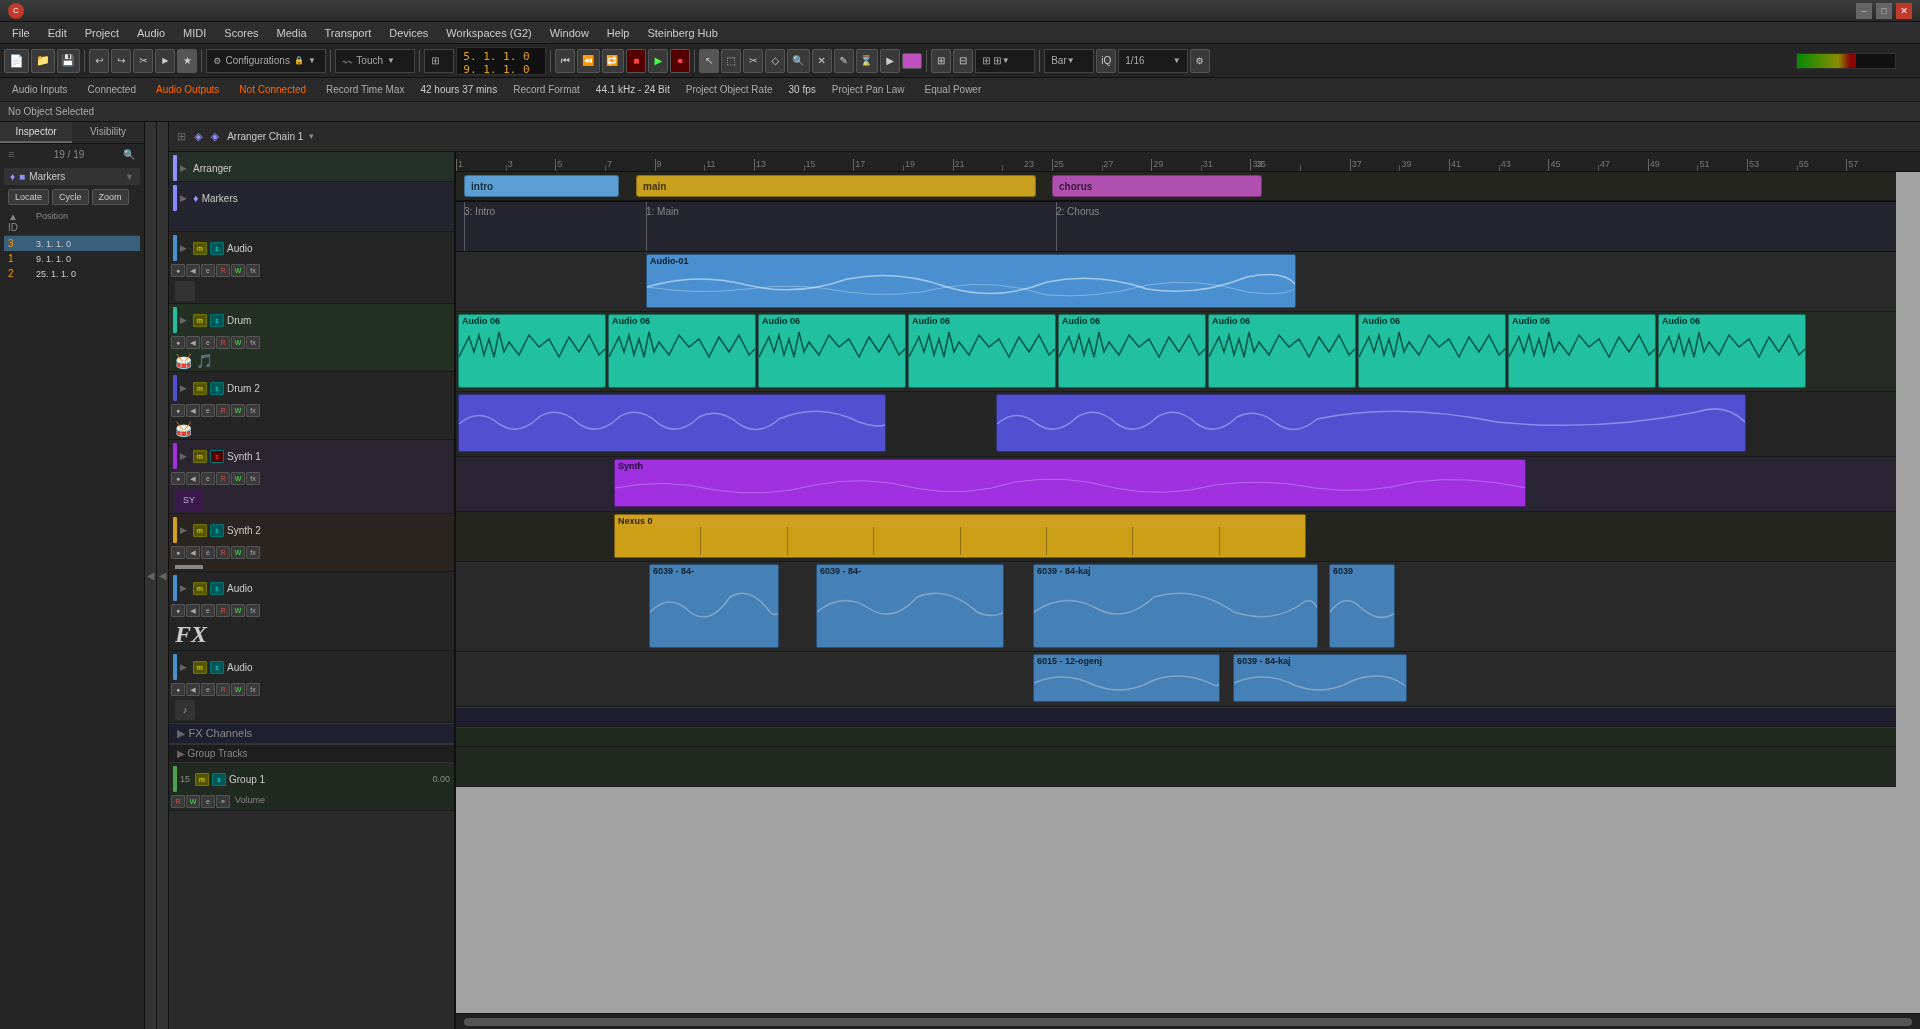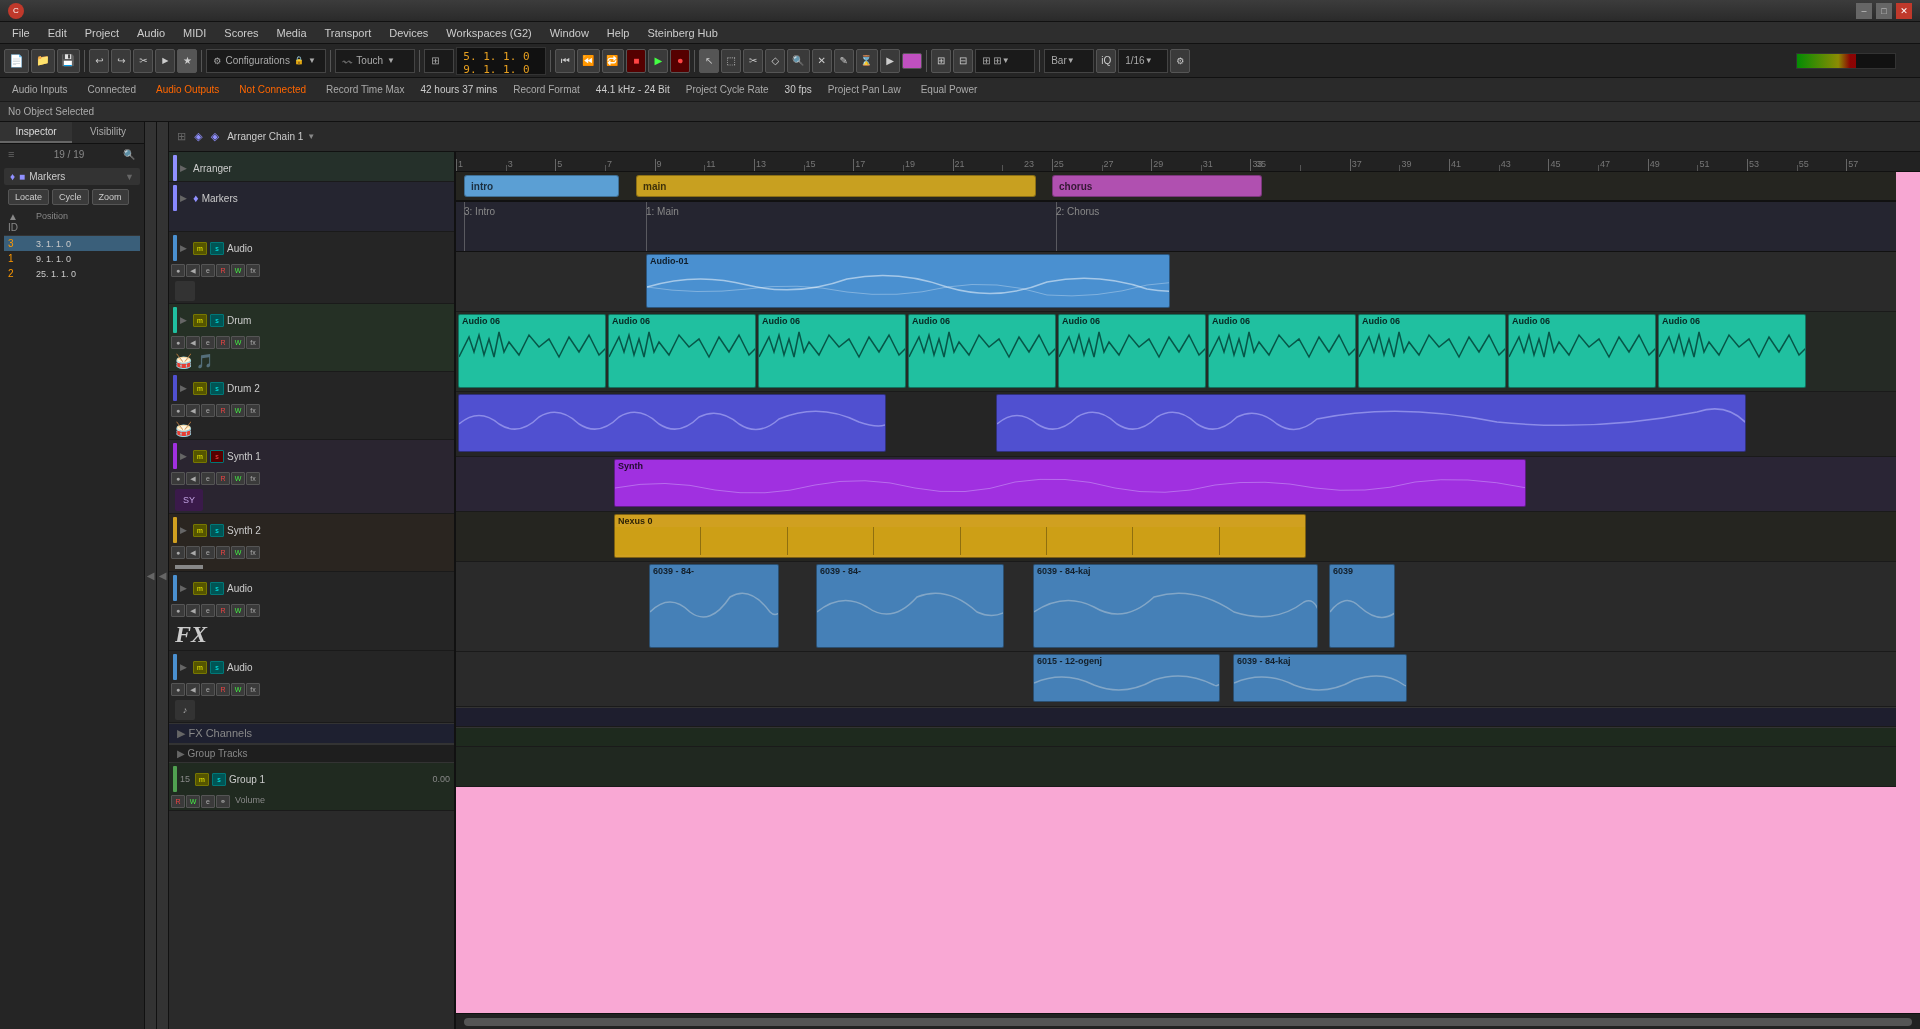--- a/index.html
+++ b/index.html
@@ -214,21 +214,21 @@
     }
     .ruler-mark { position: absolute; bottom: 0; font-size: 9px; color: #777; padding-bottom: 2px; }
     .ruler-line { position: absolute; bottom: 0; width: 1px; height: 6px; background: #555; }
     .ruler-line.major { height: 12px; background: #666; }
 
     #tracks-canvas {
       flex: 1;
       position: relative;
       overflow-y: auto;
       overflow-x: auto;
-      background: #f9a8d4;
+      background: #a3a3a3;
       text-align: center;
     }
     #tracks-canvas::-webkit-scrollbar { height: 8px; width: 8px; }
     #tracks-canvas::-webkit-scrollbar-track { background: #222; }
     #tracks-canvas::-webkit-scrollbar-thumb { background: #555; }
 
     .track-lane {
       border-bottom: 1px solid #1a1a1a;
       position: relative;
       overflow: hidden;
@@ -384,21 +384,21 @@
   </div>
 
   <div class="toolbar-separator"></div>
 
   <div class="toolbar-display" style="min-width:50px;">
     <span>Bar</span>
       <span style="font-size:8px;">▼</span>
   </div>
 
   <button class="toolbar-btn">iQ</button>
-  <div class="toolbar-display" style="min-width:50px;">
+  <div class="toolbar-display" style="min-width:50px;gap:28px;">
     <span>1/16</span>
       <span style="font-size:8px;">▼</span>
   </div>
   <button class="toolbar-btn" style="font-size:9px;">⚙</button>
 
   <div style="flex:1;"></div>
 
   <div style="display:flex; align-items:center; gap:2px; min-width:120px;">
     <div style="width:100px; height:16px; background:#111; border:1px solid #333; position:relative;">
       <div style="position:absolute; left:0; top:0; height:100%; width:60%; background:linear-gradient(to right, #0a0, #aa0 70%, #a00 90%); opacity:0.8;"></div>
@@ -408,21 +408,21 @@
 
 <div id="infobar">
   <span class="info-item">Audio Inputs</span>
   <span class="info-item">Connected</span>
   <span class="info-item active">Audio Outputs</span>
   <span class="info-item" style="color:#ff6600;">Not Connected</span>
   <span class="info-item">Record Time Max</span>
   <span class="info-value">42 hours 37 mins</span>
   <span class="info-item">Record Format</span>
   <span class="info-value">44.1 kHz - 24 Bit</span>
-  <span class="info-item">Project Cycle Rate</span>
+  <span class="info-item">Project Object Rate</span>
   <span class="info-value">30 fps</span>
   <span class="info-item">Project Pan Law</span>
   <span class="info-item">Equal Power</span>
 </div>
 
 <div id="statusbar">
   <span>No Object Selected</span>
 </div>
 
 <div id="main">
@@ -770,21 +770,21 @@
             <div class="track-lane" style="height:50px; background:#252530; border-bottom:1px solid #111;">
               <div class="marker-label" style="left:8px;">3: Intro</div>
               <div class="marker-label" style="left:190px;">1: Main</div>
               <div class="marker-label" style="left:600px;">2: Chorus</div>
               <div style="position:absolute; left:8px; top:0; width:1px; height:50px; background:#aaa; opacity:0.4;"></div>
               <div style="position:absolute; left:190px; top:0; width:1px; height:50px; background:#aaa; opacity:0.4;"></div>
               <div style="position:absolute; left:600px; top:0; width:1px; height:50px; background:#aaa; opacity:0.4;"></div>
             </div>
 
             <div class="track-lane" style="height:60px; background:#2a2a2a;">
-              <div class="track-clip color-audio" style="left:190px; width:524px; height:54px;">
+              <div class="track-clip color-audio" style="left:190px; width:650px; height:54px;">
                 <div class="clip-label">Audio-01</div>
                 <svg width="100%" height="40" style="position:absolute; bottom:0; left:0;">
                   <path d="M0,20 Q50,5 100,18 Q150,30 200,12 Q250,2 300,20 Q350,35 400,15 Q450,5 500,22 Q550,30 600,10 Q640,2 650,20" fill="none" stroke="rgba(255,255,255,0.5)" stroke-width="1.5"></path>
                   <path d="M0,20 Q50,28 100,22 Q150,15 200,25 Q250,32 300,20 Q350,12 400,28 Q450,32 500,18 Q550,10 600,25 Q640,30 650,20" fill="none" stroke="rgba(255,255,255,0.3)" stroke-width="1"></path>
                 </svg>
               </div>
             </div>
 
             <div class="track-lane" style="height:80px; background:#252a25;">
 

